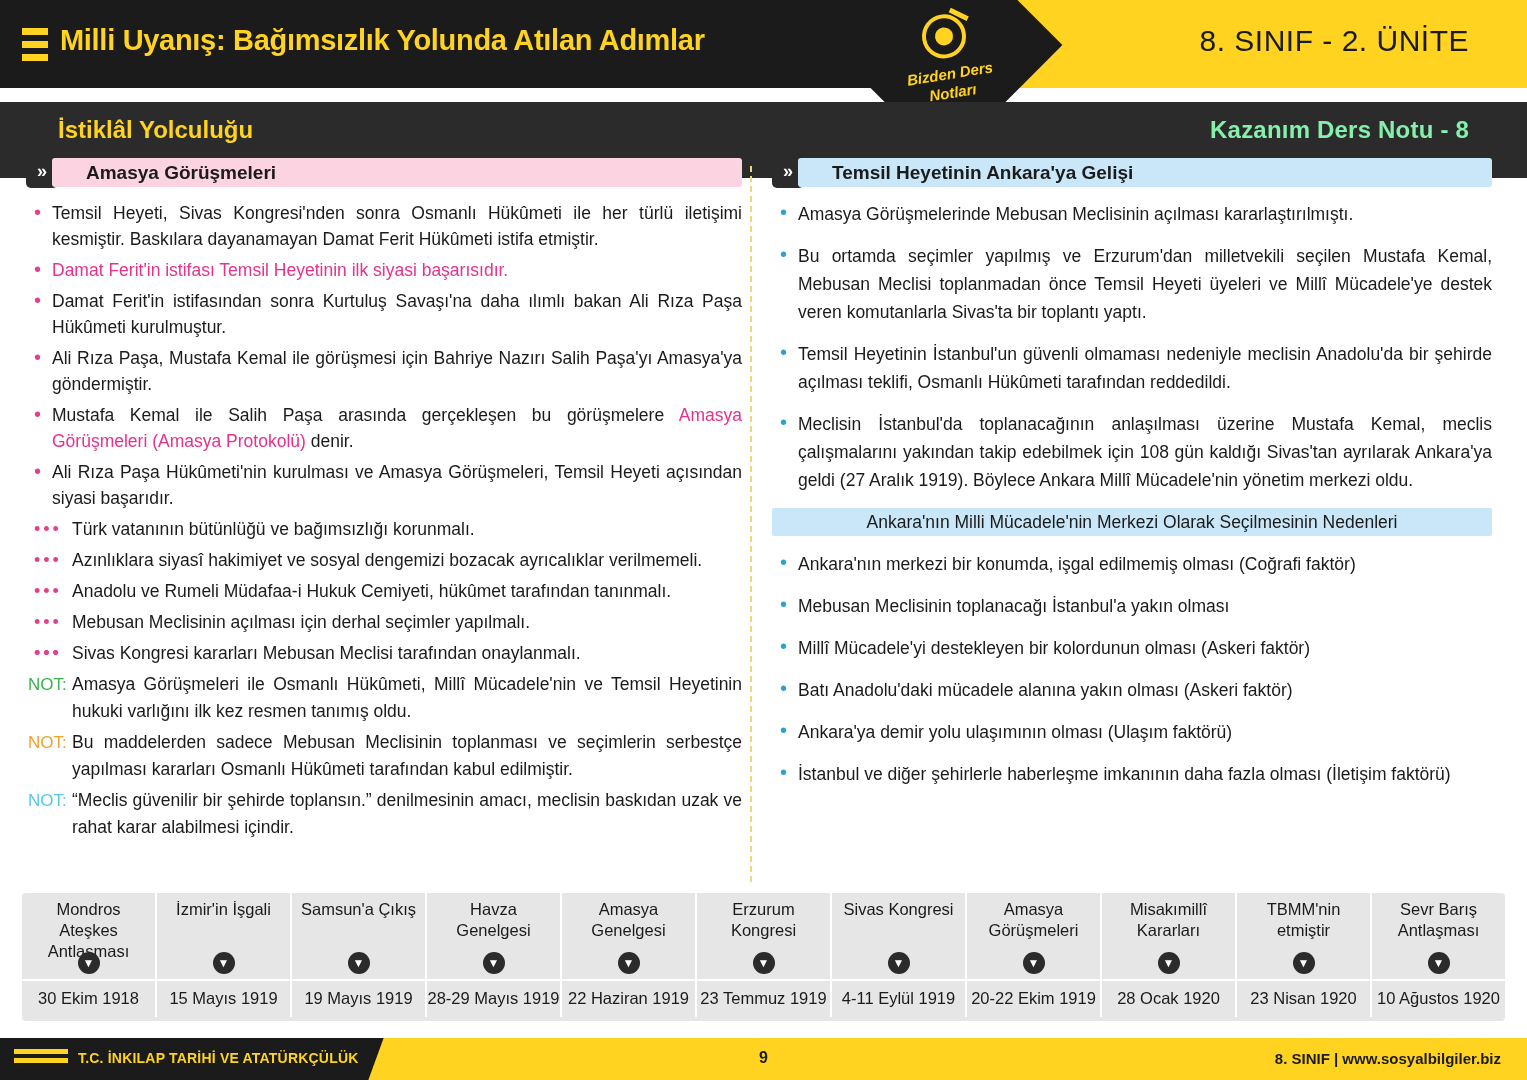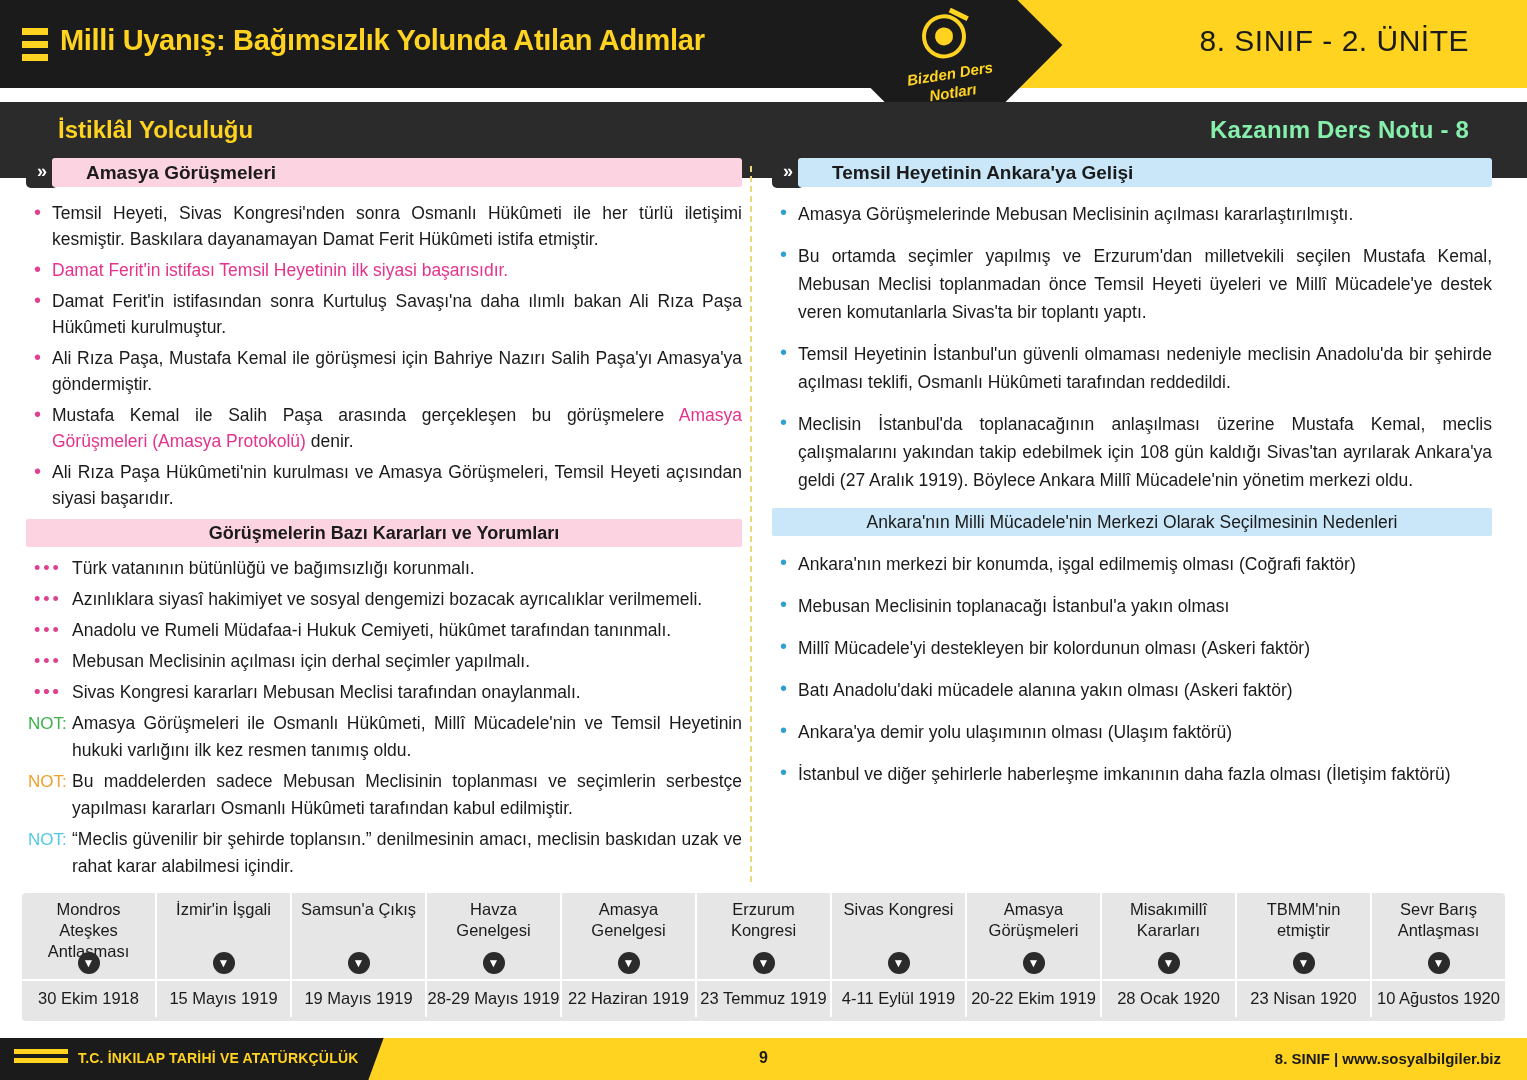--- a/index.html
+++ b/index.html
@@ -240,21 +240,20 @@
       </div>
       <ul class="bullets" id="left-bullets">
           <li><span>Temsil Heyeti, Sivas Kongresi'nden sonra Osmanlı Hükûmeti ile her türlü iletişimi kesmiştir. Baskılara dayanamayan Damat Ferit Hükûmeti istifa etmiştir.</span></li>
           <li><span class="pink-text">Damat Ferit'in istifası Temsil Heyetinin ilk siyasi başarısıdır.</span></li>
           <li><span>Damat Ferit'in istifasından sonra Kurtuluş Savaşı'na daha ılımlı bakan Ali Rıza Paşa Hükûmeti kurulmuştur.</span></li>
           <li><span>Ali Rıza Paşa, Mustafa Kemal ile görüşmesi için Bahriye Nazırı Salih Paşa'yı Amasya'ya göndermiştir.</span></li>
           <li><span>Mustafa Kemal ile Salih Paşa arasında gerçekleşen bu görüşmelere </span><span class="pink-text">Amasya Görüşmeleri (Amasya Protokolü)</span><span> denir.</span></li>
           <li><span>Ali Rıza Paşa Hükûmeti'nin kurulması ve Amasya Görüşmeleri, Temsil Heyeti açısından siyasi başarıdır.</span></li>
         </ul>
 
-      <div class="subbar">Görüşmelerin Bazı Kararları ve Yorumları</div>
 
       <ul class="tri" id="left-decisions">
           <li><span class="dots">•••</span><span>Türk vatanının bütünlüğü ve bağımsızlığı korunmalı.</span></li>
           <li><span class="dots">•••</span><span>Azınlıklara siyasî hakimiyet ve sosyal dengemizi bozacak ayrıcalıklar verilmemeli.</span></li>
           <li><span class="dots">•••</span><span>Anadolu ve Rumeli Müdafaa-i Hukuk Cemiyeti, hükûmet tarafından tanınmalı.</span></li>
           <li><span class="dots">•••</span><span>Mebusan Meclisinin açılması için derhal seçimler yapılmalı.</span></li>
           <li><span class="dots">•••</span></li>
           <li><span class="dots">•••</span><span>Sivas Kongresi kararları Mebusan Meclisi tarafından onaylanmalı.</span></li>
         </ul>
 

